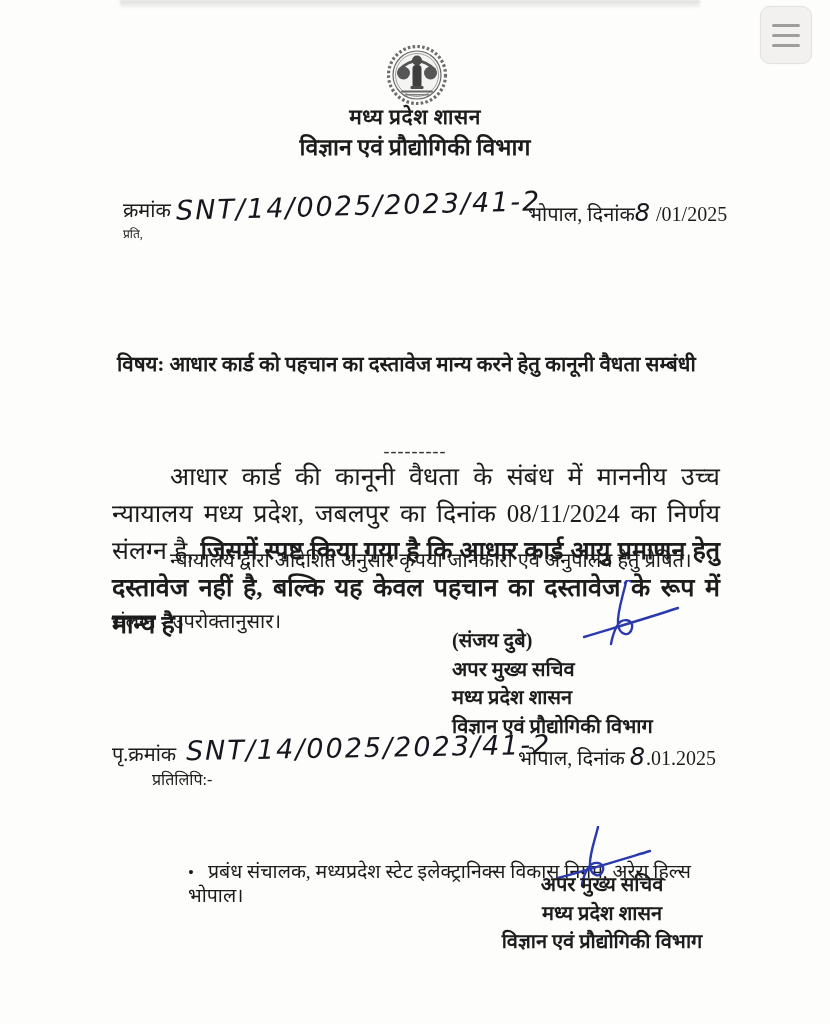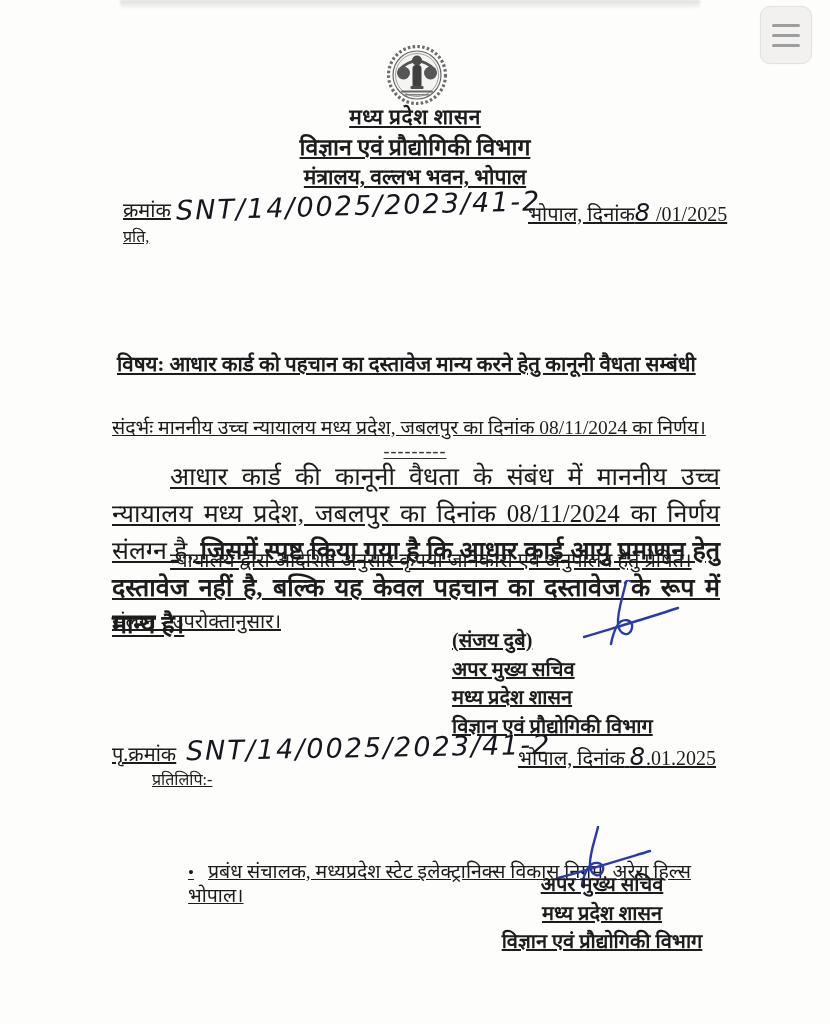--- a/index.html
+++ b/index.html
@@ -11,21 +11,21 @@
     position:relative;
     width:830px;
     height:1024px;
     margin:0 auto;
     background:#fdfdfc;
     overflow:hidden;
     color:#1c1c1c;
     border-right:1px solid #c9c9c9;
   }
   .abs{position:absolute;}
-  .devn{font-family:"Liberation Serif", serif; line-height:1.25;text-decoration:underline;}
+  .devn{font-family:"Liberation Serif", serif; line-height:1.25;}
   .bold{font-weight:bold;}
   
   .top-artifact{
     left:120px; top:0; width:580px; height:8px;
     background:linear-gradient(to bottom, rgba(80,80,80,.18), rgba(120,120,120,.05));
     filter:blur(1px);
     border-radius:0 0 4px 4px;
   }
   
   .menu-btn{
@@ -50,21 +50,21 @@
     font-family:"DejaVu Sans", sans-serif;
     font-style:italic;
     color:#16161e;
     letter-spacing:2px;
     white-space:nowrap;
   }
   .ref-number{left:176px; top:190px; font-size:27px; transform:rotate(-1.5deg);}
   .place-date{left:528px; top:198px; font-size:20px; white-space:nowrap;}
   .hand-inline{font-family:"DejaVu Sans", sans-serif; font-style:italic; font-size:24px; letter-spacing:1px; color:#16161e;}
   
-  .prati{left:123px; top:227px; font-size:16px;}
+  .prati{left:123px; top:227px; font-size:12px;}
   .addr-lines{left:172px; top:250px; font-size:20px; line-height:31px;}
   
   .subject1{left:117px; top:352px; width:614px; font-size:20.5px; font-weight:bold;}
   .subject2{left:160px; top:387px; width:560px; font-size:20.5px; font-weight:bold;}
   .refline{left:112px; top:416px; width:620px; font-size:19.5px;}
   .dashes{left:0; top:440px; width:830px; text-align:center; font-size:18px; letter-spacing:1px; color:#333;}
   
   .para{left:112px; top:458px; width:608px; font-size:25px; line-height:37px; text-align:justify; text-indent:58px;}
   .closing{left:112px; top:548px; width:608px; font-size:20px; text-indent:58px;}
   .enclosure{left:112px; top:577px; font-size:20px;margin-top:32px;}
@@ -106,32 +106,30 @@
       <circle cx="44.5" cy="29" r="6.5" fill="#565656"></circle>
       <rect x="26.5" y="21" width="9" height="23" rx="3.5" fill="#3f3f3f"></rect>
       <rect x="24.5" y="42" width="13" height="3" rx="1" fill="#4c4c4c"></rect>
       <rect x="15" y="46.5" width="32" height="2" rx="1" fill="#6a6a6a"></rect>
       <rect x="19" y="50" width="24" height="1.6" rx=".8" fill="#808080"></rect>
     </svg>
   </div>
 
   <div class="abs devn h-gov">मध्य प्रदेश शासन</div>
   <div class="abs devn h-dept">विज्ञान एवं प्रौद्योगिकी विभाग</div>
-  <div class="abs devn h-addr">मंत्रालय, वल्लभ भवन, भोपाल</div>
 
   <div class="abs devn ref-label">क्रमांक</div>
   <div class="abs handwriting ref-number">SNT/14/0025/2023/41-2</div>
   <div class="abs devn place-date">
     <span>भोपाल, दिनांक</span><span class="hand-inline">8</span> <span>/01/2025</span>
   </div>
 
   <div class="abs devn prati">प्रति,</div>
 
   <div class="abs devn subject1">विषय: आधार कार्ड को पहचान का दस्तावेज मान्य करने हेतु कानूनी वैधता सम्बंधी</div>
-  <div class="abs devn refline">संदर्भः माननीय उच्च न्यायालय मध्य प्रदेश, जबलपुर का दिनांक 08/11/2024 का निर्णय।</div>
   <div class="abs devn dashes">---------</div>
 
   <div class="abs devn para">
     <span>आधार कार्ड की कानूनी वैधता के संबंध में माननीय उच्च न्यायालय मध्य प्रदेश, जबलपुर का दिनांक 08/11/2024 का निर्णय संलग्न है, </span><span class="bold">जिसमें स्पष्ट किया गया है कि आधार कार्ड आयु प्रमाणन हेतु दस्तावेज नहीं है, बल्कि यह केवल पहचान का दस्तावेज के रूप में मान्य है।</span>
   </div>
   <div class="abs devn closing">न्यायालय द्वारा आदेशित अनुसार कृपया जानकारी एवं अनुपालन हेतु प्रेषित।</div>
   <div class="abs devn enclosure">संलग्न - उपरोक्तानुसार।</div>
 
   <div class="abs sig1">
     <svg width="115" height="68" viewBox="0 0 115 68">

